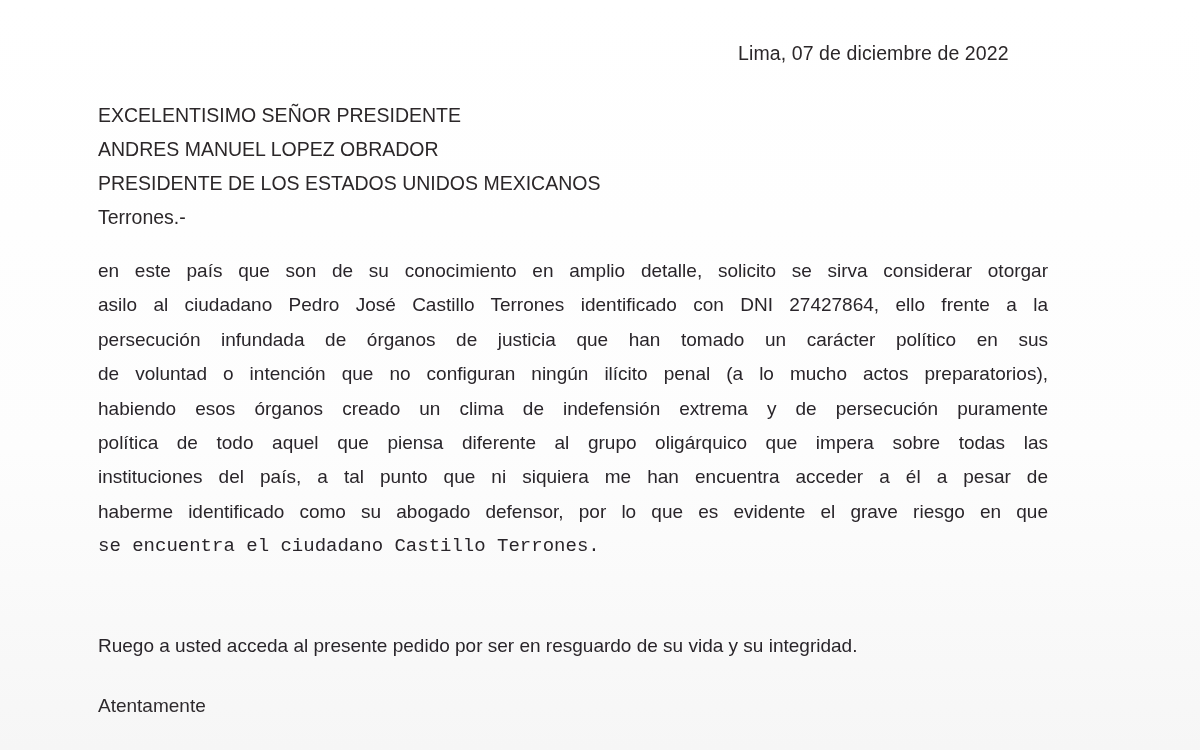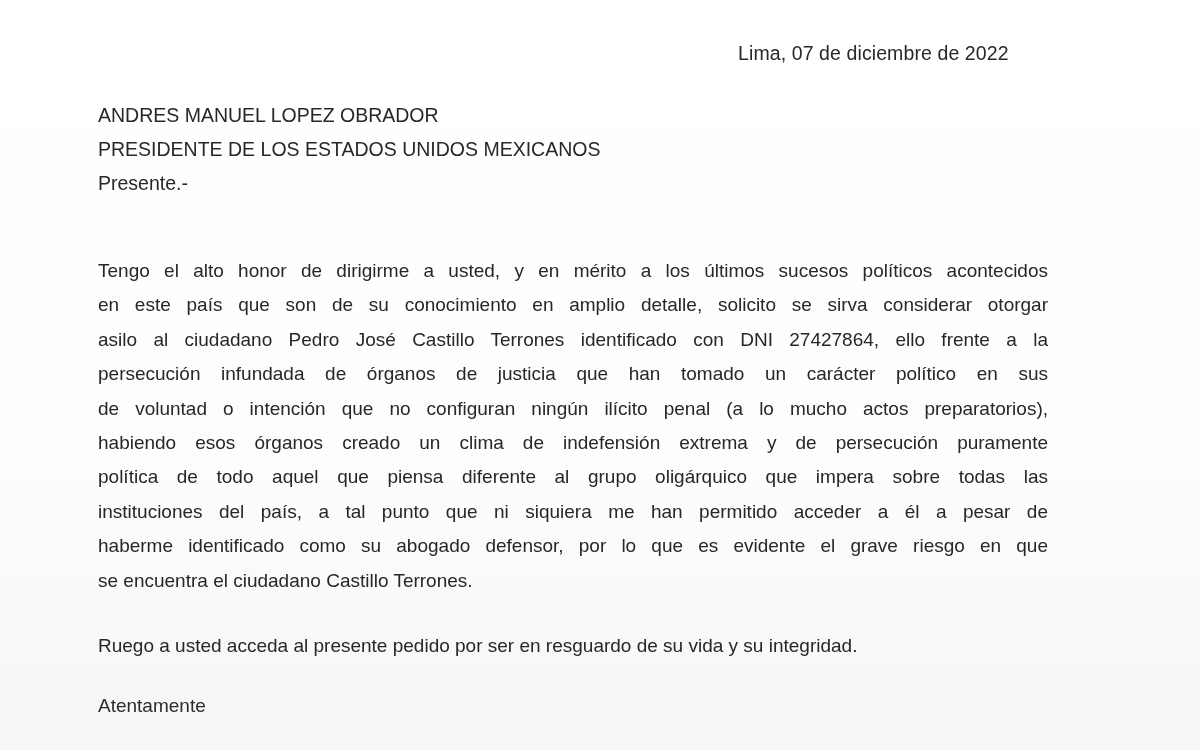--- a/index.html
+++ b/index.html
@@ -44,20 +44,21 @@
       line-height: 34.4px;
       color: #29252a;
     }
     .body-para div {
       text-align: justify;
       text-align-last: justify;
       white-space: nowrap;
     }
     .body-para div.last {
       text-align-last: left;
+      font-family: Liberation Mono, monospace;
     }
     .closing {
       position: absolute;
       top: 627px;
       left: 98px;
       font-size: 19px;
       color: #29252a;
       white-space: nowrap;
       margin-top: 8px;
     }
@@ -70,33 +71,33 @@
       text-align: center;
     }
   </style>
 </head>
 <body>
 
 <div class="page">
   <div class="date">Lima, 07 de diciembre de 2022</div>
 
   <div class="recipient">
+    <div>EXCELENTISIMO SEÑOR PRESIDENTE</div>
     <div>ANDRES MANUEL LOPEZ OBRADOR</div>
     <div>PRESIDENTE DE LOS ESTADOS UNIDOS MEXICANOS</div>
-    <div>Presente.-</div>
+    <div>Terrones.-</div>
   </div>
 
   <div class="body-para">
-    <div>Tengo el alto honor de dirigirme a usted, y en mérito a los últimos sucesos políticos acontecidos</div>
     <div>en este país que son de su conocimiento en amplio detalle, solicito se sirva considerar otorgar</div>
     <div>asilo al ciudadano Pedro José Castillo Terrones identificado con DNI 27427864, ello frente a la</div>
     <div>persecución infundada de órganos de justicia que han tomado un carácter político en sus</div>
     <div>de voluntad o intención que no configuran ningún ilícito penal (a lo mucho actos preparatorios),</div>
     <div>habiendo esos órganos creado un clima de indefensión extrema y de persecución puramente</div>
     <div>política de todo aquel que piensa diferente al grupo oligárquico que impera sobre todas las</div>
-    <div>instituciones del país, a tal punto que ni siquiera me han permitido acceder a él a pesar de</div>
+    <div>instituciones del país, a tal punto que ni siquiera me han encuentra acceder a él a pesar de</div>
     <div>haberme identificado como su abogado defensor, por lo que es evidente el grave riesgo en que</div>
     <div class="last">se encuentra el ciudadano Castillo Terrones.</div>
   </div>
 
   <div class="closing">Ruego a usted acceda al presente pedido por ser en resguardo de su vida y su integridad.</div>
   <div class="signoff">Atentamente</div>
 </div>
 
 </body></html>

